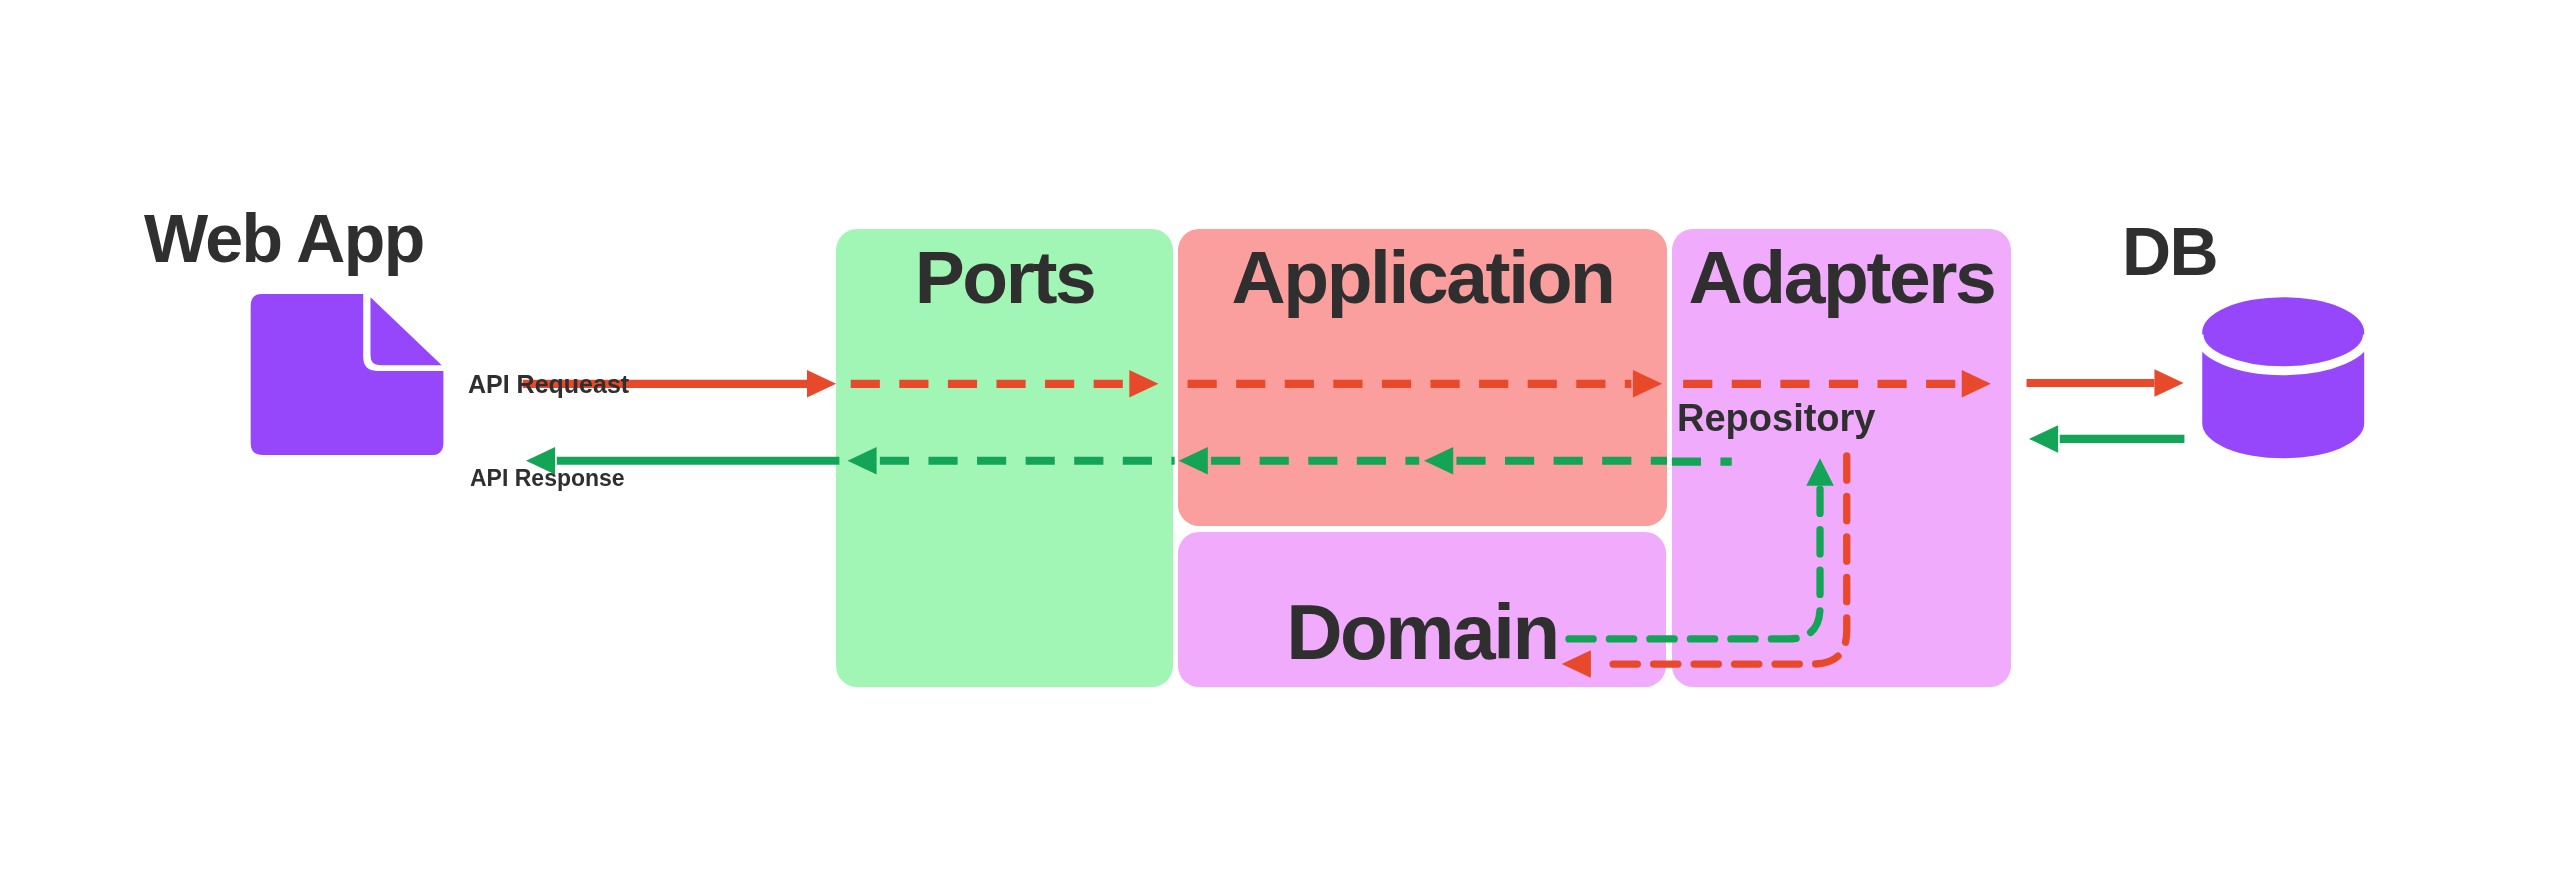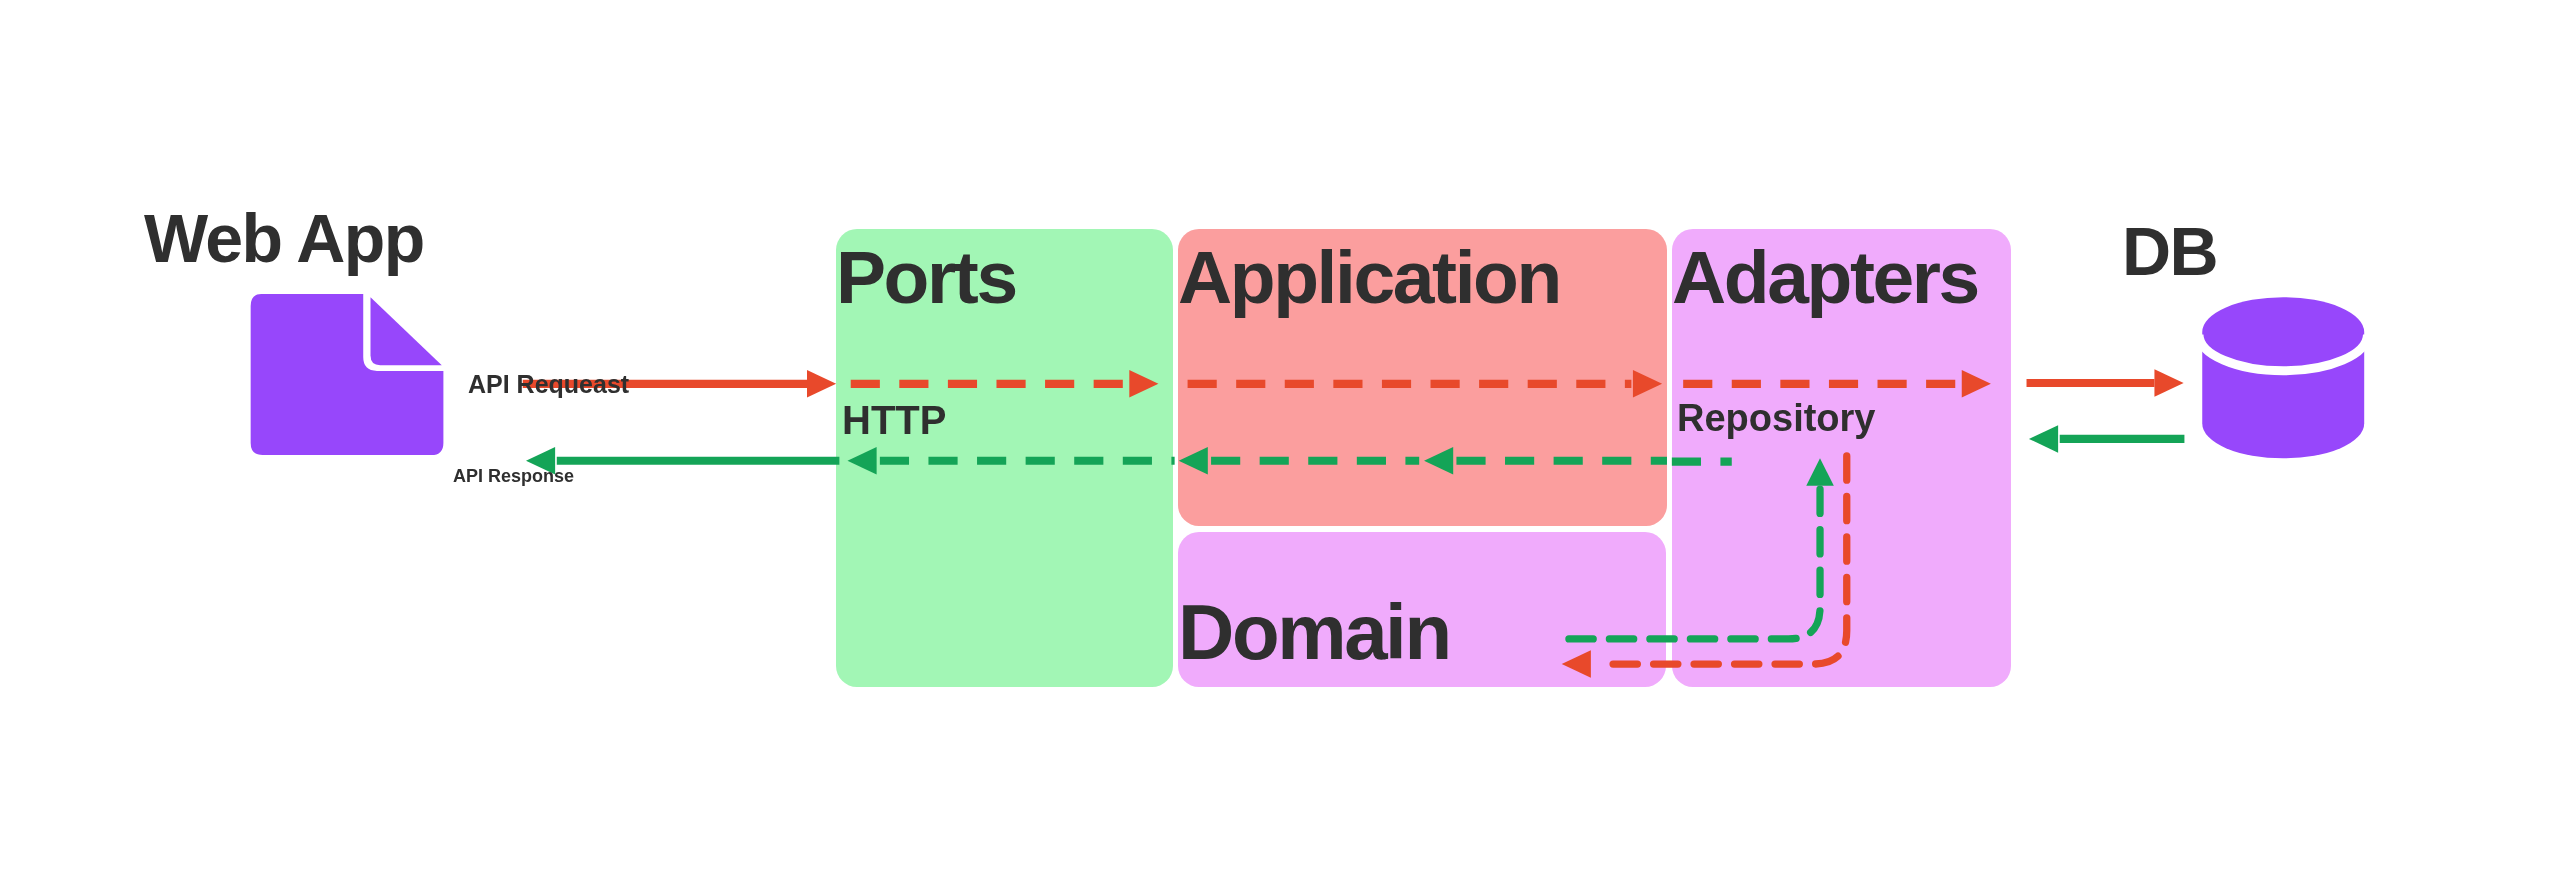--- a/index.html
+++ b/index.html
@@ -7,33 +7,33 @@
     position:relative;width:2576px;height:894px;overflow:hidden;
     background:var(--canvas-bg,#fff);
     font-family:"Liberation Sans","DejaVu Sans",sans-serif;
   }
   .layer{position:absolute;border-radius:21px;}
   #box-ports      {left:836px;top:229px;width:337px;height:458px;}
   #box-application{left:1178px;top:229px;width:489px;height:297px;}
   #box-adapters   {left:1672px;top:229px;width:339px;height:458px;}
   #box-domain     {left:1178px;top:532px;width:488px;height:155px;}
   .layer-title{
-    position:absolute;top:6.5px;left:0;right:0;text-align:left;
+    position:absolute;top:6.5px;left:0;right:0;text-align:center;
     font-size:75px;font-weight:700;letter-spacing:-2.4px;line-height:1.1;
     color:var(--text-dark,#2f2f2f);
   }
   #box-domain .layer-title{top:58px;font-size:78px;}
   .lbl{
     position:absolute;font-weight:700;line-height:1;
     color:var(--text-dark,#2f2f2f);white-space:nowrap;
   }
   #lbl-webapp   {left:144px; top:204px; width:405px; font-size:68px; letter-spacing:-1.6px;}
   #lbl-db       {left:2122px;top:217px; width:324px; font-size:68px; letter-spacing:-1.6px;}
   #lbl-request  {left:468px; top:348px; width:405px; font-size:25px;margin-top:24px;}
-  #lbl-response {left:453px; top:467px; width:405px; font-size:18px;}
+  #lbl-response {left:470px; top:467px; width:405px; font-size:23px;}
   #lbl-http     {left:842px;top:400px; width:324px; font-size:40px;}
   #lbl-repo     {left:1677px;top:399px; width:324px; font-size:38px;}
   #arrow-layer{position:absolute;left:0;top:0;width:2576px;height:894px;pointer-events:none;}
   .req-line {stroke:var(--request-arrow,#e8492b);stroke-width:10;fill:none;}
   .resp-line{stroke:var(--response-arrow,#14a457);stroke-width:10;fill:none;}
   .req-dash {stroke:var(--request-arrow,#e8492b);stroke-width:10;fill:none;stroke-dasharray:36 24;}
   .resp-dash{stroke:var(--response-arrow,#14a457);stroke-width:10;fill:none;stroke-dasharray:36 24;}
   .req-conn {stroke:var(--request-arrow,#e8492b);stroke-width:9;fill:none;stroke-dasharray:30 20;stroke-linecap:round;}
   .resp-conn{stroke:var(--response-arrow,#14a457);stroke-width:9;fill:none;stroke-dasharray:30 20;stroke-linecap:round;}
   .req-head {fill:var(--request-arrow,#e8492b);}
@@ -105,17 +105,16 @@
     <g>
       <path class="req-conn" d="M 2280,563 L 2280,779 Q 2280,820 2239,820 L 1972,820"></path>
       <polygon class="req-head" points="1928,820 1964,803 1964,837"></polygon>
     </g>
   </svg>
 
   <div class="lbl" id="lbl-webapp">Web App</div>
   <div class="lbl" id="lbl-db">DB</div>
   <div class="lbl" id="lbl-request">API Requeast</div>
   <div class="lbl" id="lbl-response">API Response</div>
-  <div class="lbl" id="lbl-http">HTTP</div>
   <div class="lbl" id="lbl-repo">Repository</div>
 
 </div>
 
 
 </body></html>

